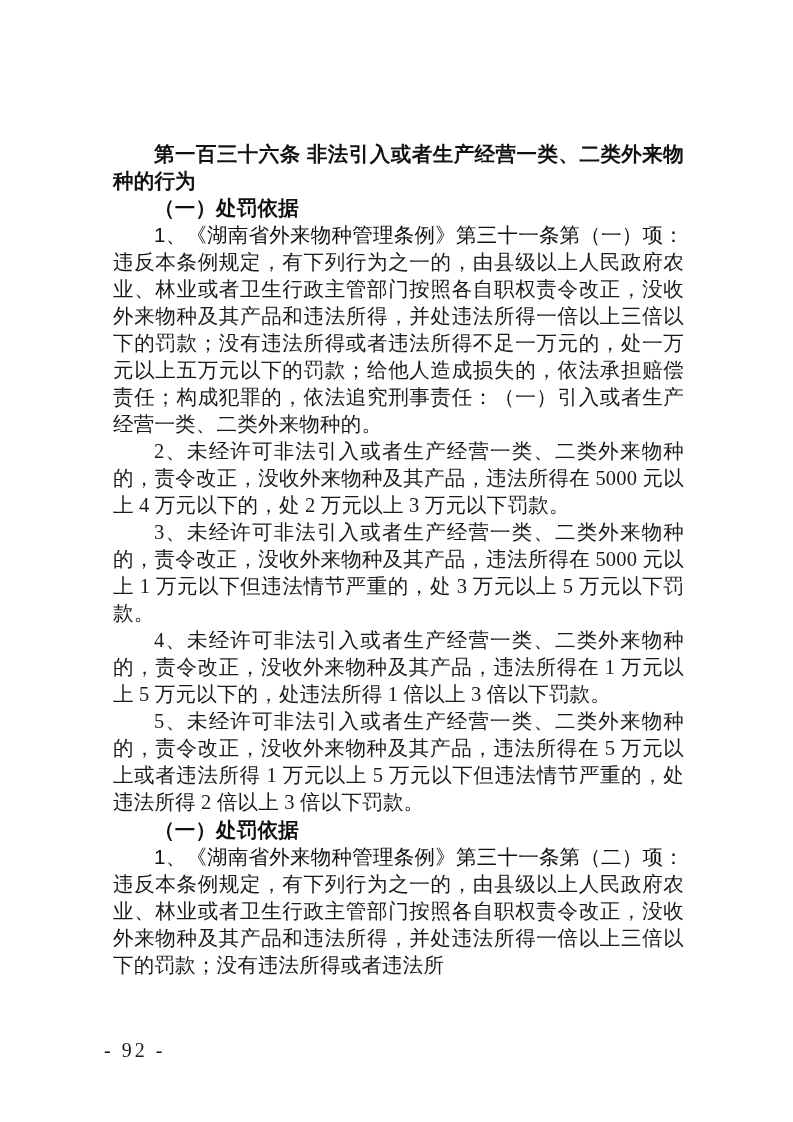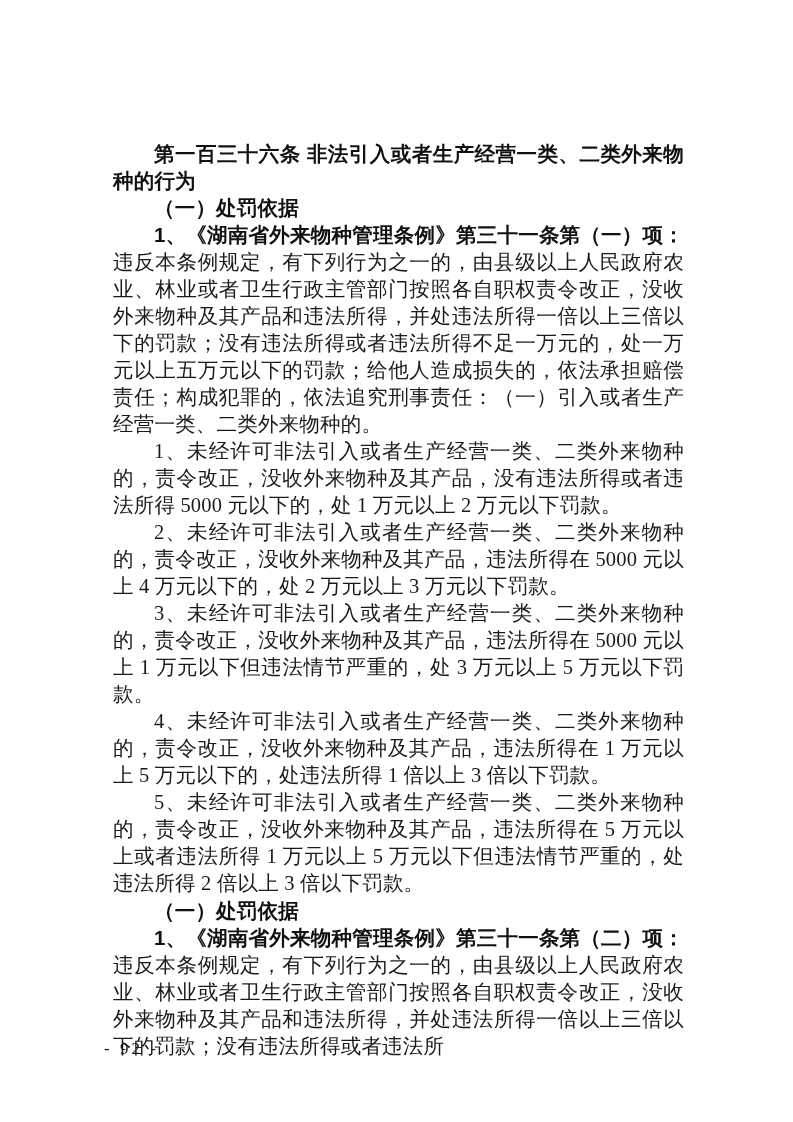--- a/index.html
+++ b/index.html
@@ -30,42 +30,41 @@
     margin: 0;
     text-indent: 2em;
   }
   .blk-heading, .blk-subheading {
     font-family: "Liberation Sans", "DejaVu Sans", sans-serif;
     font-weight: bold;
     color: #111111;
   }
   .lead {
     font-family: "Liberation Sans", "DejaVu Sans", sans-serif;
-    font-weight: bold;
+    font-weight: normal;
     color: #111111;
   }
   .page-number {
     position: absolute;
     left: 104px;
     top: 1039px;
     font-family: "Liberation Serif", "DejaVu Serif", serif;
-    font-size: 17px;
+    font-size: 20px;
     letter-spacing: 3px;
     color: #1a1a1a;
   }
 </style>
 </head>
 <body>
 
 <div class="page">
   <div class="content" id="doc-body">
       <p class="blk-heading">第一百三十六条 非法引入或者生产经营一类、二类外来物种的行为</p>
       <p class="blk-subheading">（一）处罚依据</p>
       <p class="blk-para_lead"><span class="lead">1、《湖南省外来物种管理条例》第三十一条第（一）项：</span><span>违反本条例规定，有下列行为之一的，由县级以上人民政府农业、林业或者卫生行政主管部门按照各自职权责令改正，没收外来物种及其产品和违法所得，并处违法所得一倍以上三倍以下的罚款；没有违法所得或者违法所得不足一万元的，处一万元以上五万元以下的罚款；给他人造成损失的，依法承担赔偿责任；构成犯罪的，依法追究刑事责任：（一）引入或者生产经营一类、二类外来物种的。</span></p>
-      <p class="blk-para">1、未经许可非法引入或者生产经营一类、二类外来物种的，责令改正，没收外来物种及其产品，没有违法所得或者违法所得 5000 元以下的，处 1 万元以上 2 万元以下罚款。</p>
       <p class="blk-para">2、未经许可非法引入或者生产经营一类、二类外来物种的，责令改正，没收外来物种及其产品，违法所得在 5000 元以上 4 万元以下的，处 2 万元以上 3 万元以下罚款。</p>
       <p class="blk-para">3、未经许可非法引入或者生产经营一类、二类外来物种的，责令改正，没收外来物种及其产品，违法所得在 5000 元以上 1 万元以下但违法情节严重的，处 3 万元以上 5 万元以下罚款。</p>
       <p class="blk-para">4、未经许可非法引入或者生产经营一类、二类外来物种的，责令改正，没收外来物种及其产品，违法所得在 1 万元以上 5 万元以下的，处违法所得 1 倍以上 3 倍以下罚款。</p>
       <p class="blk-para">5、未经许可非法引入或者生产经营一类、二类外来物种的，责令改正，没收外来物种及其产品，违法所得在 5 万元以上或者违法所得 1 万元以上 5 万元以下但违法情节严重的，处违法所得 2 倍以上 3 倍以下罚款。</p>
       <p class="blk-subheading">（一）处罚依据</p>
       <p class="blk-para_lead"><span class="lead">1、《湖南省外来物种管理条例》第三十一条第（二）项：</span><span>违反本条例规定，有下列行为之一的，由县级以上人民政府农业、林业或者卫生行政主管部门按照各自职权责令改正，没收外来物种及其产品和违法所得，并处违法所得一倍以上三倍以下的罚款；没有违法所得或者违法所</span></p>
     </div>
   <div class="page-number">- 92 -</div>
 </div>
 

